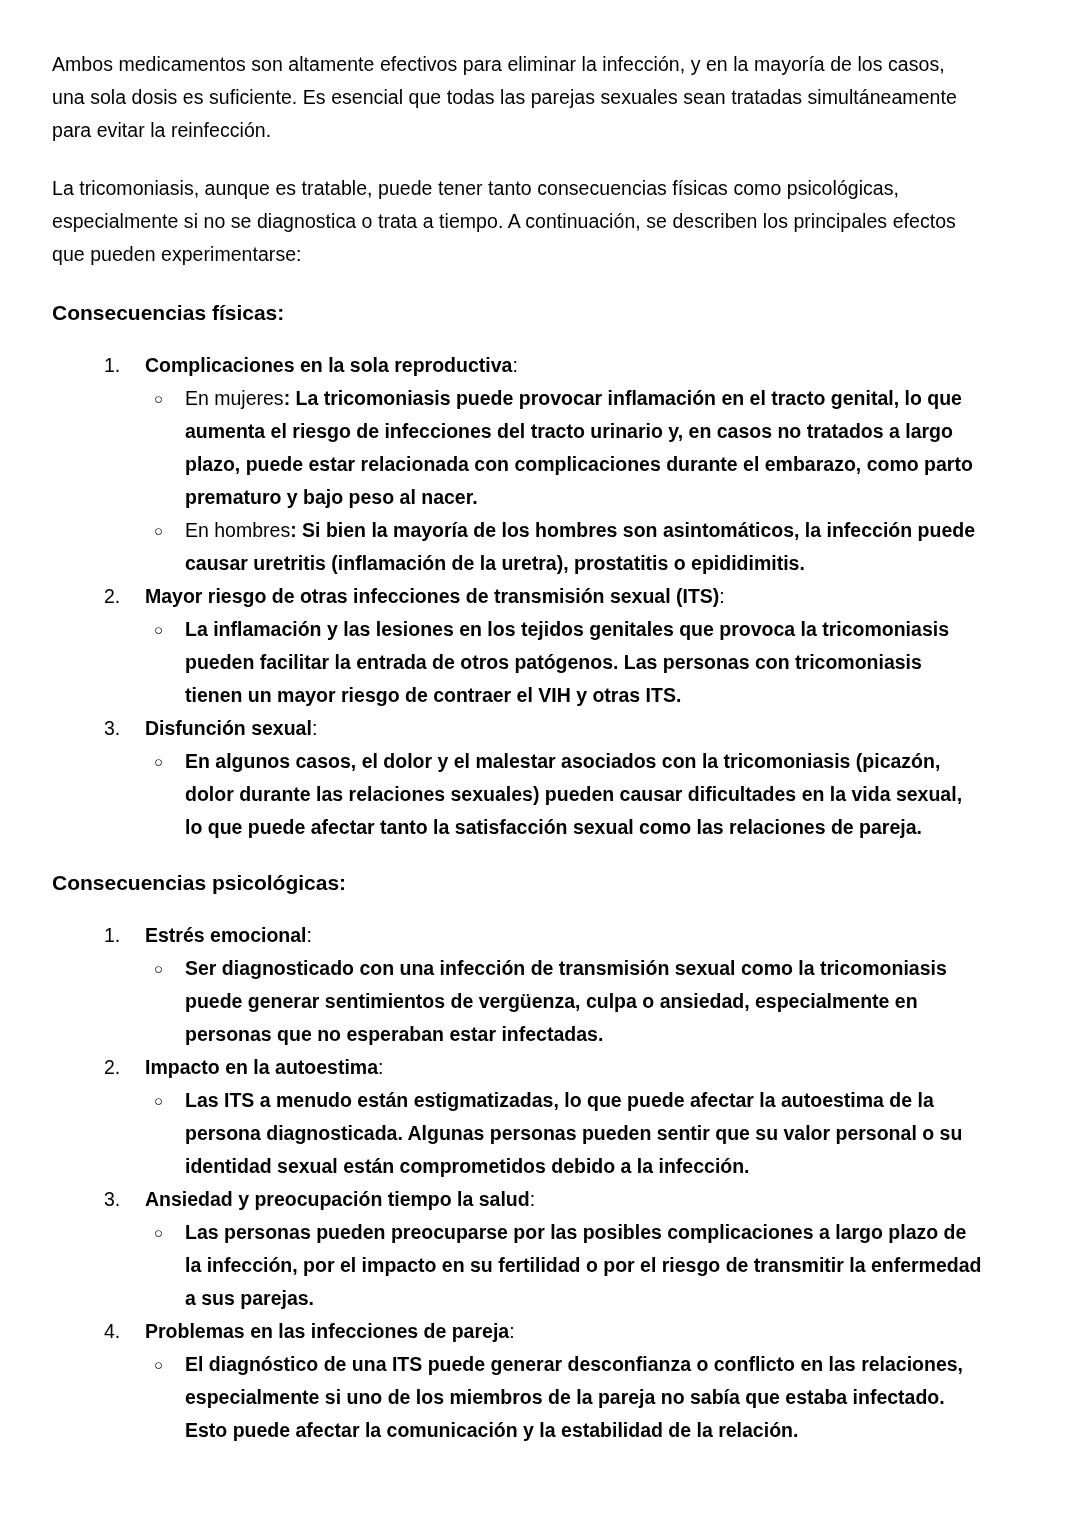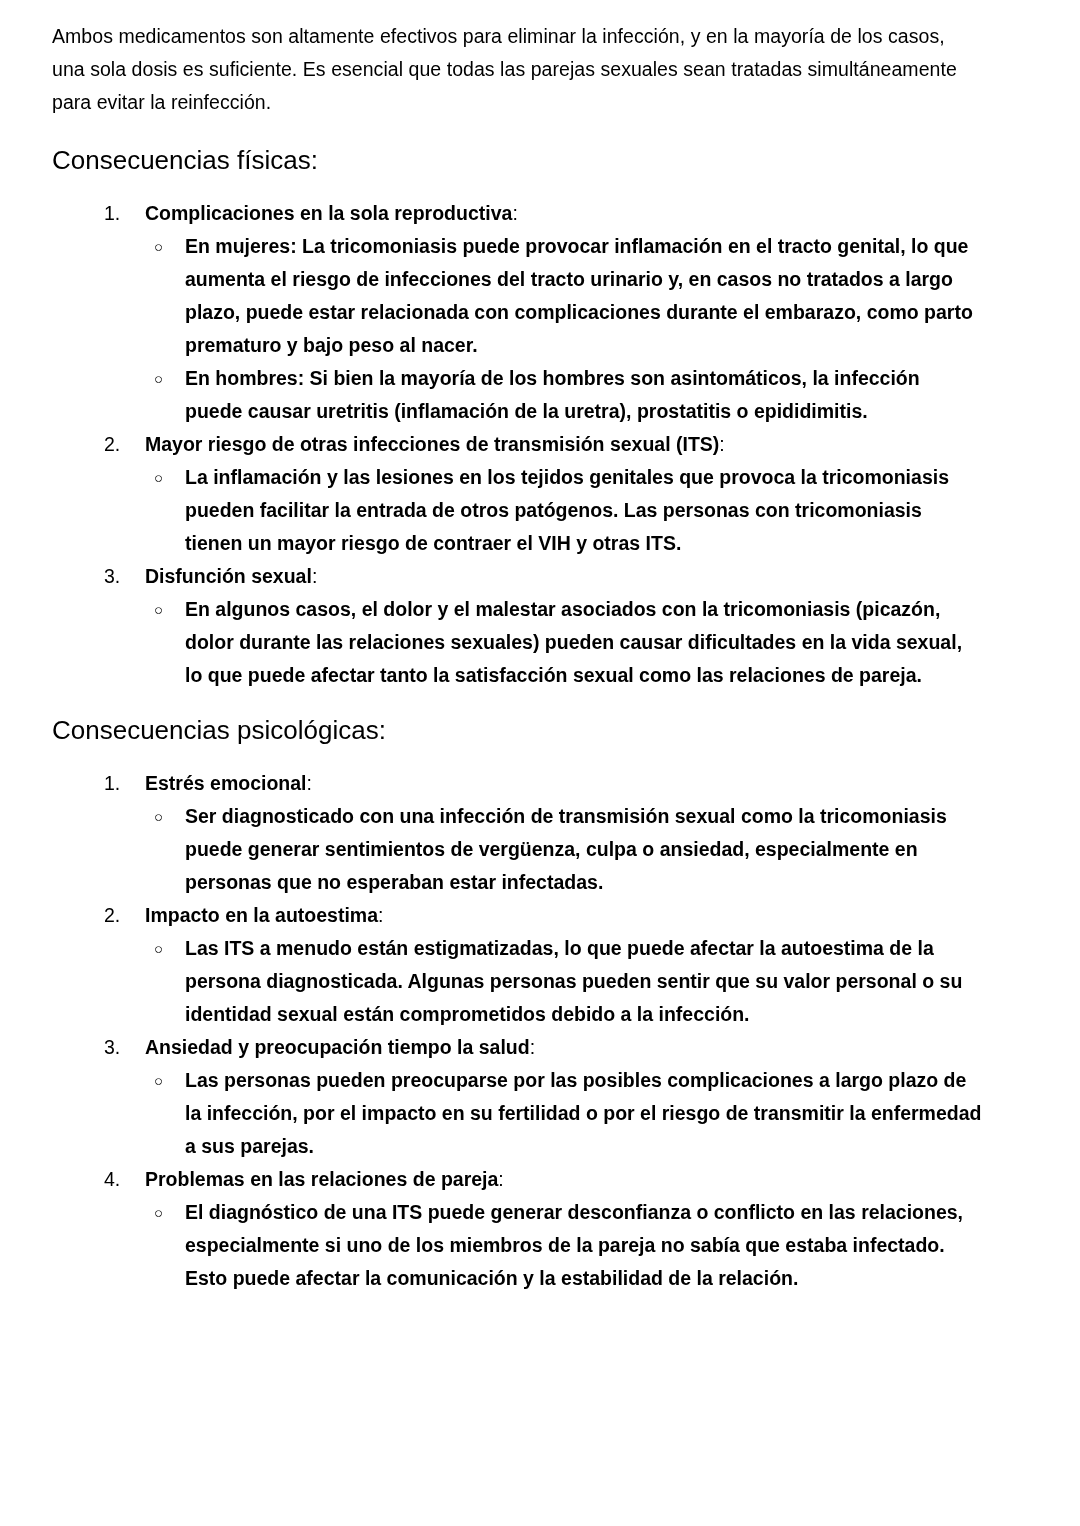--- a/index.html
+++ b/index.html
@@ -14,37 +14,37 @@
     overflow: hidden;
     font-family: "Liberation Sans", sans-serif;
     color: #000000;
     -webkit-font-smoothing: antialiased;
   }
 
   .page {
     box-sizing: border-box;
     width: 1080px;
     height: 1524px;
-    padding: 20px 98px 0 52px;
+    padding: 48px 98px 0 52px;
     background: #ffffff;
   }
 
   
   .para {
     font-size: 19.5px;
     line-height: 33px;
     margin: 0 0 25px 0;
     text-align: left;
     letter-spacing: 0.05px;
   }
 
   .section-heading {
-    font-size: 26px;
-    line-height: 33px;
-    font-weight: normal;
+    font-size: 21px;
+    line-height: 33px;
+    font-weight: bold;
     margin: 0 0 20px 0;
   }
 
   
   ol.num-list {
     list-style: none;
     margin: 0 0 22px 0;
     padding: 0;
   }
   ol.num-list > li.num-item {
@@ -86,35 +86,36 @@
   }
   ul.sub-list > li.sub-item > .bullet {
     position: absolute;
     left: 2px;
     top: 0;
     font-size: 15px;
     line-height: 33px;
     color: #000000;
   }
   .sub-lead {
-    font-weight: bold;
+    font-weight: normal;
   }
   .sub-body {
     font-weight: bold;
   }
 
   .tight { margin-bottom: 0; }
 </style>
 </head>
 <body>
 
 <div class="page">
 
   <p class="para">Ambos medicamentos son altamente efectivos para eliminar la infección, y en la mayoría de los casos, una sola dosis es suficiente. Es esencial que todas las parejas sexuales sean tratadas simultáneamente para evitar la reinfección.</p>
 
+  <p class="para">La tricomoniasis, aunque es tratable, puede tener tanto consecuencias físicas como psicológicas, especialmente si no se diagnostica o trata a tiempo. A continuación, se describen los principales efectos que pueden experimentarse:</p>
 
   <h2 class="section-heading">Consecuencias físicas:</h2>
 
   <ol class="num-list">
 
     <li class="num-item">
       <span class="marker">1.</span>
       <span class="item-title">Complicaciones en la sola reproductiva</span><span class="item-title-tail">:</span>
       <ul class="sub-list">
         <li class="sub-item">
@@ -184,21 +185,21 @@
       <ul class="sub-list">
         <li class="sub-item">
           <span class="bullet">○</span>
           <span class="sub-body">Las personas pueden preocuparse por las posibles complicaciones a largo plazo de la infección, por el impacto en su fertilidad o por el riesgo de transmitir la enfermedad a sus parejas.</span>
         </li>
       </ul>
     </li>
 
     <li class="num-item">
       <span class="marker">4.</span>
-      <span class="item-title">Problemas en las relaciones de pareja</span><span class="item-title-tail">:</span>
+      <span class="item-title">Problemas en las infecciones de pareja</span><span class="item-title-tail">:</span>
       <ul class="sub-list">
         <li class="sub-item">
           <span class="bullet">○</span>
           <span class="sub-body">El diagnóstico de una ITS puede generar desconfianza o conflicto en las relaciones, especialmente si uno de los miembros de la pareja no sabía que estaba infectado. Esto puede afectar la comunicación y la estabilidad de la relación.</span>
         </li>
       </ul>
     </li>
 
   </ol>
 

